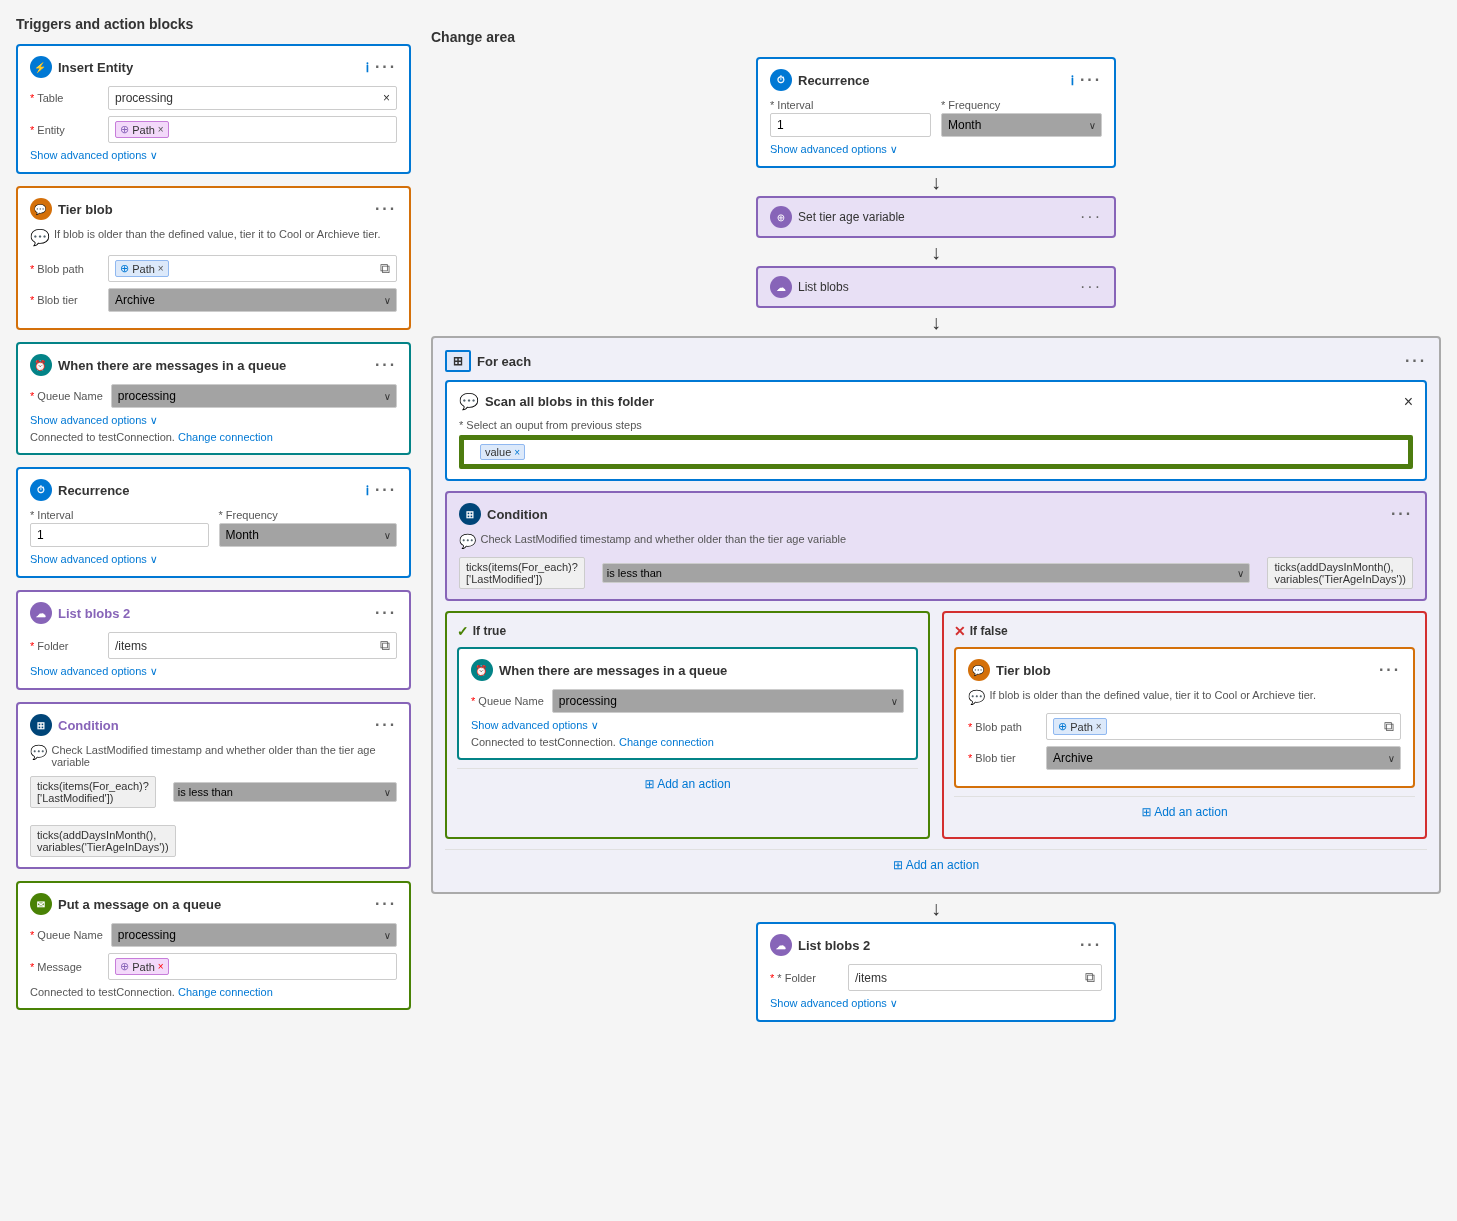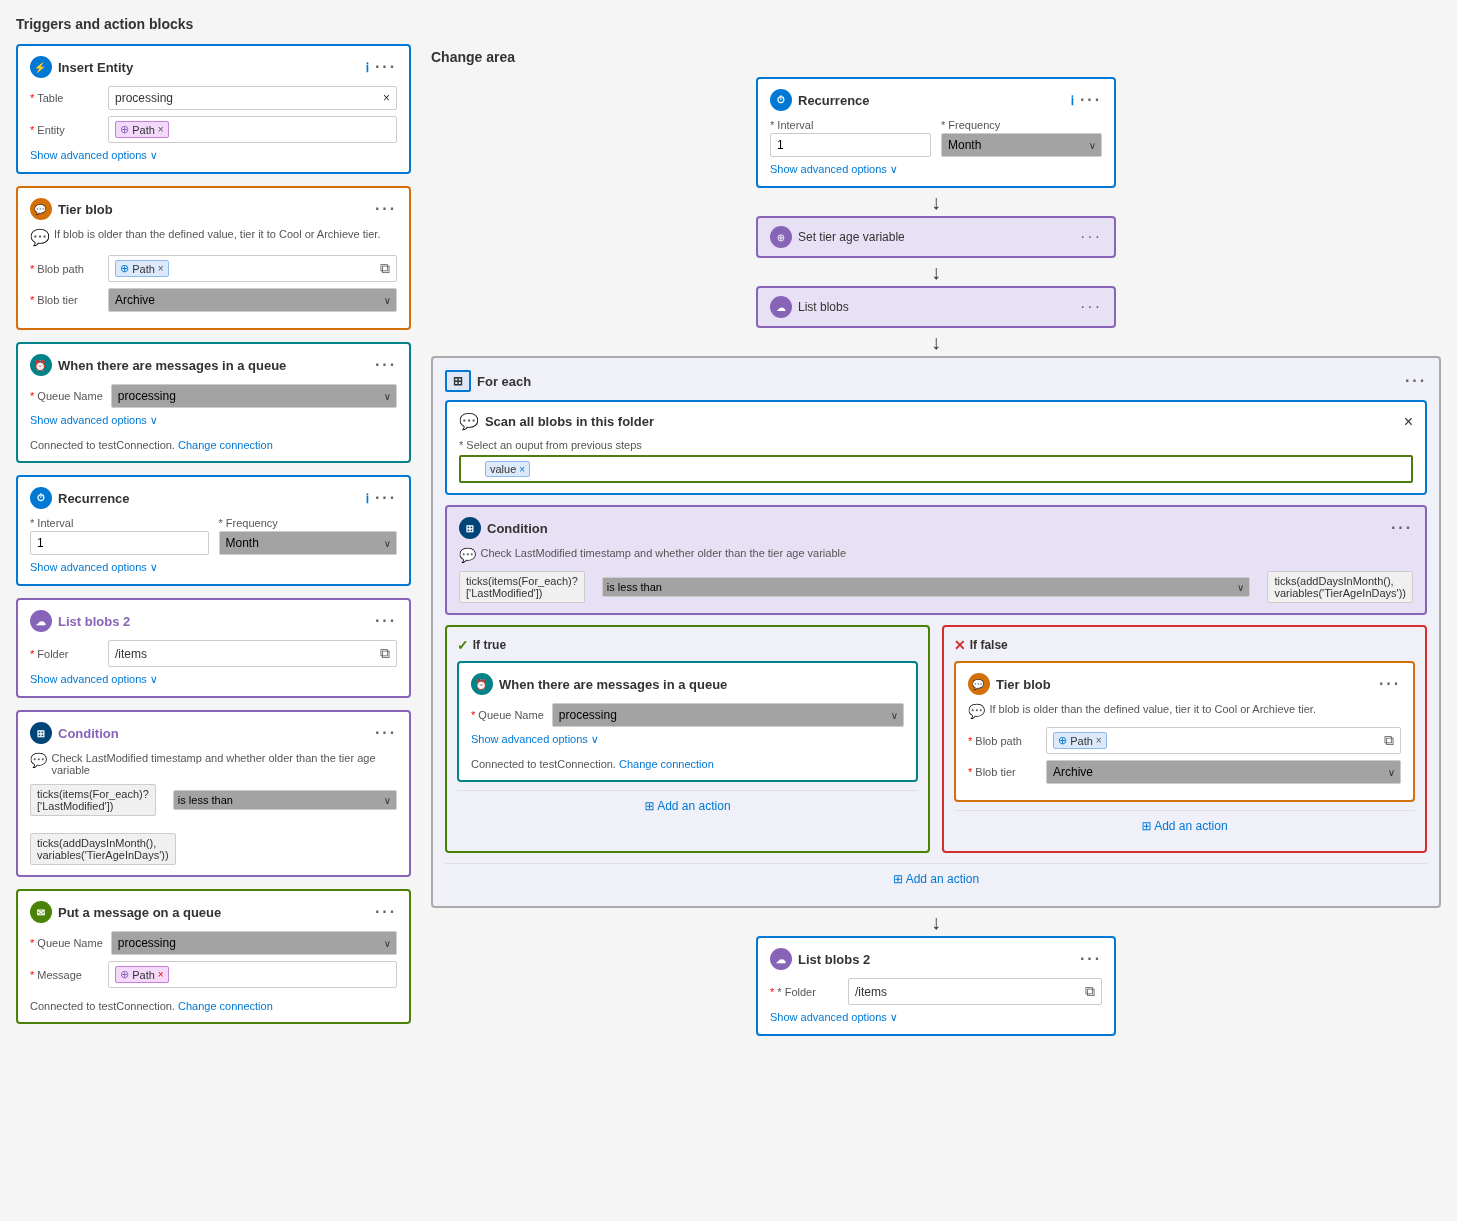--- a/index.html
+++ b/index.html
@@ -35,21 +35,21 @@
     .field-select { flex: 1; border: 1px solid #ccc; border-radius: 2px; padding: 4px 6px; font-size: 12px; background: #a3a3a3; appearance: none; position: relative; }
     .select-wrapper { flex: 1; position: relative; display: flex; align-items: center; }
     .select-wrapper::after { content: '∨'; position: absolute; right: 6px; font-size: 10px; pointer-events: none; }
     
     .tag { background: #e0e0e0; border: 1px solid #aaa; border-radius: 2px; padding: 1px 4px; font-size: 11px; display: flex; align-items: center; gap: 3px; }
     .tag .x { cursor: pointer; color: #555; font-size: 10px; }
     .tag.pink { background: #f3d9fa; border-color: #c77dda; }
     .tag.blue-tag { background: #dce9fa; border-color: #90b8f0; }
     
     .show-advanced { font-size: 11px; color: #0078d4; cursor: pointer; margin-top: 4px; }
-    .connected-info { font-size: 11px; color: #555; margin-top: 12px; }
+    .connected-info { font-size: 11px; color: #555; margin-top: 4px; }
     .connected-info a { color: #0078d4; cursor: pointer; text-decoration: none; }
     
     .info-icon { color: #0078d4; font-size: 13px; cursor: pointer; }
     .ellipsis { color: #666; cursor: pointer; font-size: 16px; letter-spacing: 2px; }
     
     .card.purple-header { border-color: #8764b8; }
     .card.purple-header .card-header { color: #8764b8; }
     .card.teal-header { border-color: #038387; }
     .card.green-header { border-color: #498205; }
     .card.orange-header { border-color: #d4700a; }
@@ -353,21 +353,21 @@
 
         <div class="scan-card">
           <div style="display:flex;align-items:center;justify-content:space-between;margin-bottom:8px;">
             <div style="display:flex;align-items:center;gap:6px;">
               <span style="font-size:16px;">💬</span>
               <span style="font-weight:700;font-size:13px;">Scan all blobs in this folder</span>
             </div>
             <span style="cursor:pointer;font-size:16px;">×</span>
           </div>
           <div style="font-size:11px;color:#555;margin-bottom:4px;">* Select an ouput from previous steps</div>
-          <div style="border:2px solid #4d7c0f;border-radius:2px;padding:4px 24px;display:flex;align-items:center;gap:4px;">
+          <div style="border:5px solid #4d7c0f;border-radius:2px;padding:4px 16px;display:flex;align-items:center;gap:4px;">
             <span class="tag blue-tag">
               <span>value</span>
               <span class="x" style="color:#0078d4;">×</span>
             </span>
           </div>
         </div>
 
         <div class="condition-card-answer">
           <div class="card-header">
             <div class="icon-badge dark-blue">⊞</div>

